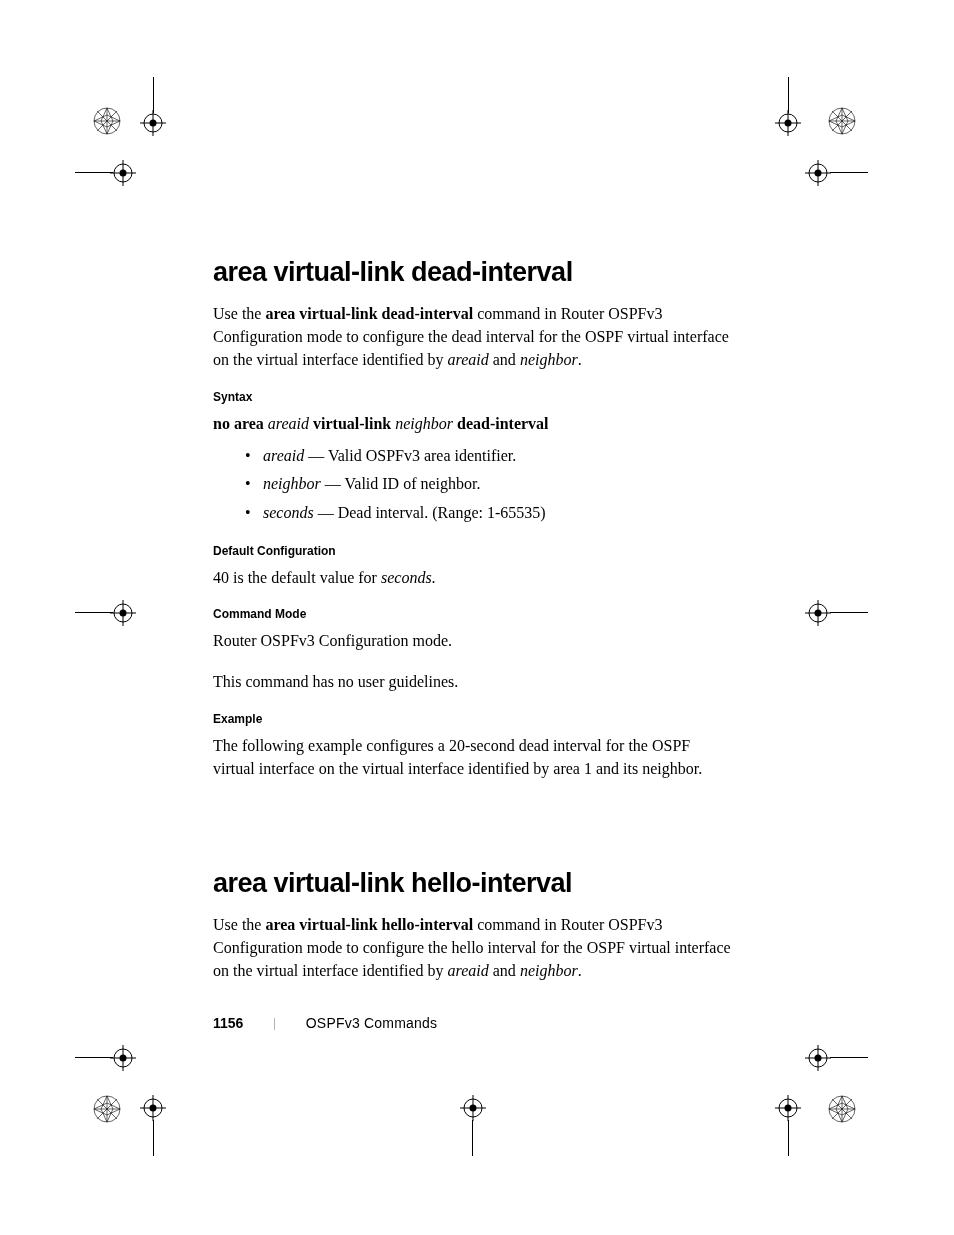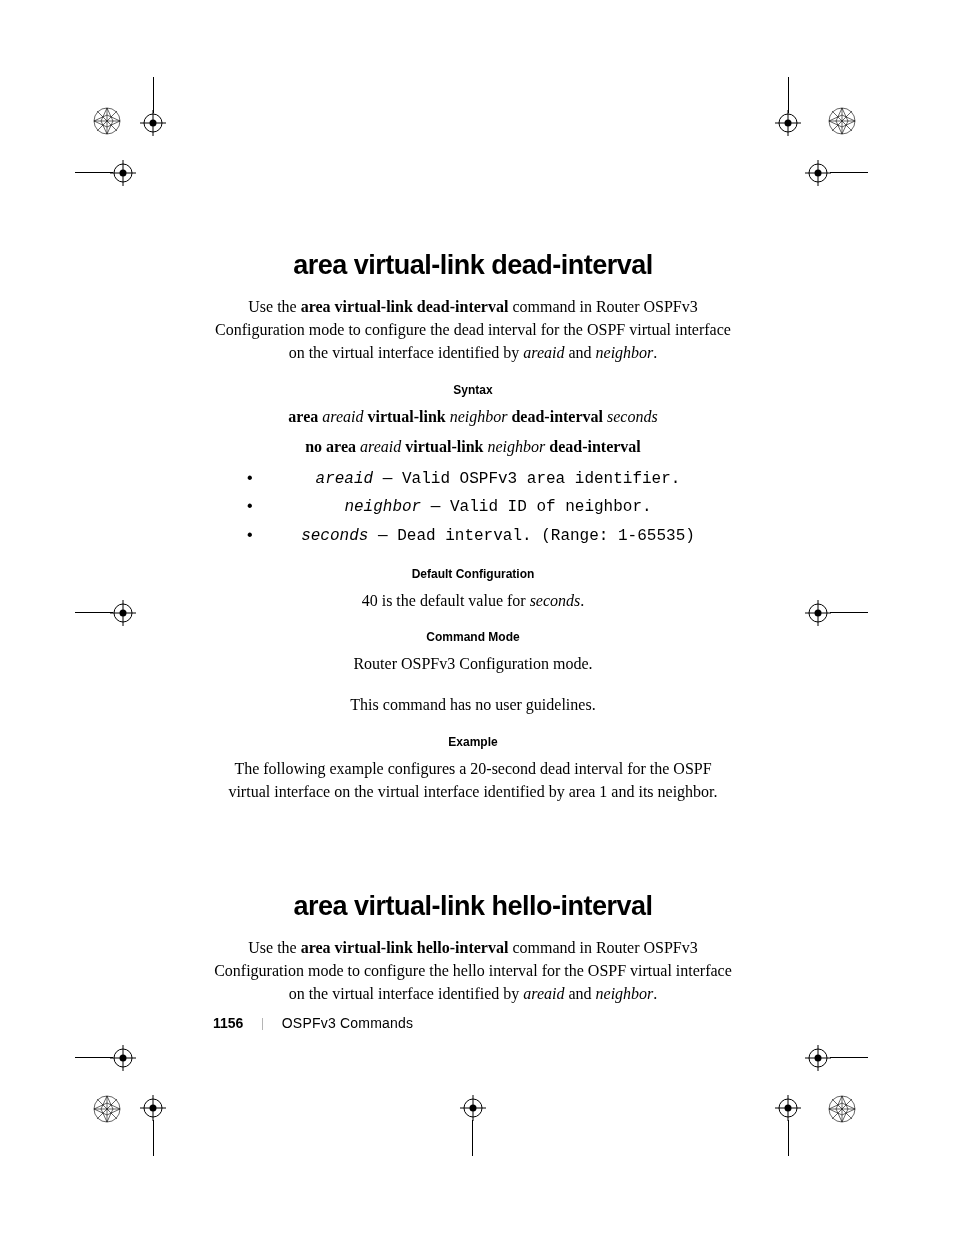--- a/index.html
+++ b/index.html
@@ -6,23 +6,22 @@
     body {
       width: 954px;
       height: 1235px;
       background: #fff;
       position: relative;
       font-family: Georgia, 'Times New Roman', serif;
     }
     .page-content {
       position: absolute;
       left: 213px;
-      top: 250px;
+      top: 257px;
       width: 520px;
-      text-align: center;
     }
     .section-title {
       font-family: 'Arial Narrow', Arial, sans-serif;
       font-weight: bold;
       font-size: 27px;
       letter-spacing: -0.5px;
       margin-bottom: 14px;
     }
     .body-text {
       font-size: 16px;
@@ -41,21 +40,20 @@
       line-height: 1.5;
       margin-bottom: 6px;
     }
     .bold { font-weight: bold; }
     .italic { font-style: italic; }
     ul.param-list {
       list-style: none;
       padding-left: 32px;
       margin-top: 8px;
       margin-bottom: 8px;
-      font-family: Liberation Mono, monospace;
     }
     ul.param-list li {
       position: relative;
       font-size: 16px;
       line-height: 1.55;
       margin-bottom: 4px;
       padding-left: 18px;
     }
     ul.param-list li::before {
       content: "•";
@@ -64,21 +62,21 @@
       top: 0;
     }
     .section-gap { height: 70px; }
     .footer {
       position: absolute;
       left: 213px;
       top: 1015px;
       font-size: 13px;
       display: flex;
       align-items: center;
-      gap: 18px;
+      gap: 30px;
     }
     .footer .page-num {
       font-family: Arial, Helvetica, sans-serif;
       font-weight: bold;
       font-size: 14px;
     }
     .footer .divider {
       color: #888;
       font-size: 12px;
     }
@@ -122,28 +120,20 @@
 <div class="page-content">
 
   <h2 class="section-title">area virtual-link dead-interval</h2>
 
   <p class="body-text">
     <span>Use the </span><span class="bold">area virtual-link dead-interval</span><span> command in Router OSPFv3 Configuration mode to configure the dead interval for the OSPF virtual interface on the virtual interface identified by </span><span class="italic">areaid</span><span> and </span><span class="italic">neighbor</span><span>.</span>
   </p>
 
   <h4 class="sub-heading">Syntax</h4>
 
-  <p class="syntax-line">
-    <span class="bold">area</span>
-    <span class="italic">areaid</span>
-    <span class="bold"> virtual-link</span>
-    <span class="italic">neighbor</span>
-    <span class="bold">dead-interval</span>
-    <span class="italic">seconds</span>
-  </p>
 
   <p class="syntax-line">
     <span class="bold">no area</span>
     <span class="italic">areaid</span>
     <span class="bold"> virtual-link</span>
     <span class="italic">neighbor</span>
     <span class="bold">dead-interval</span>
   </p>
 
   <ul class="param-list">

